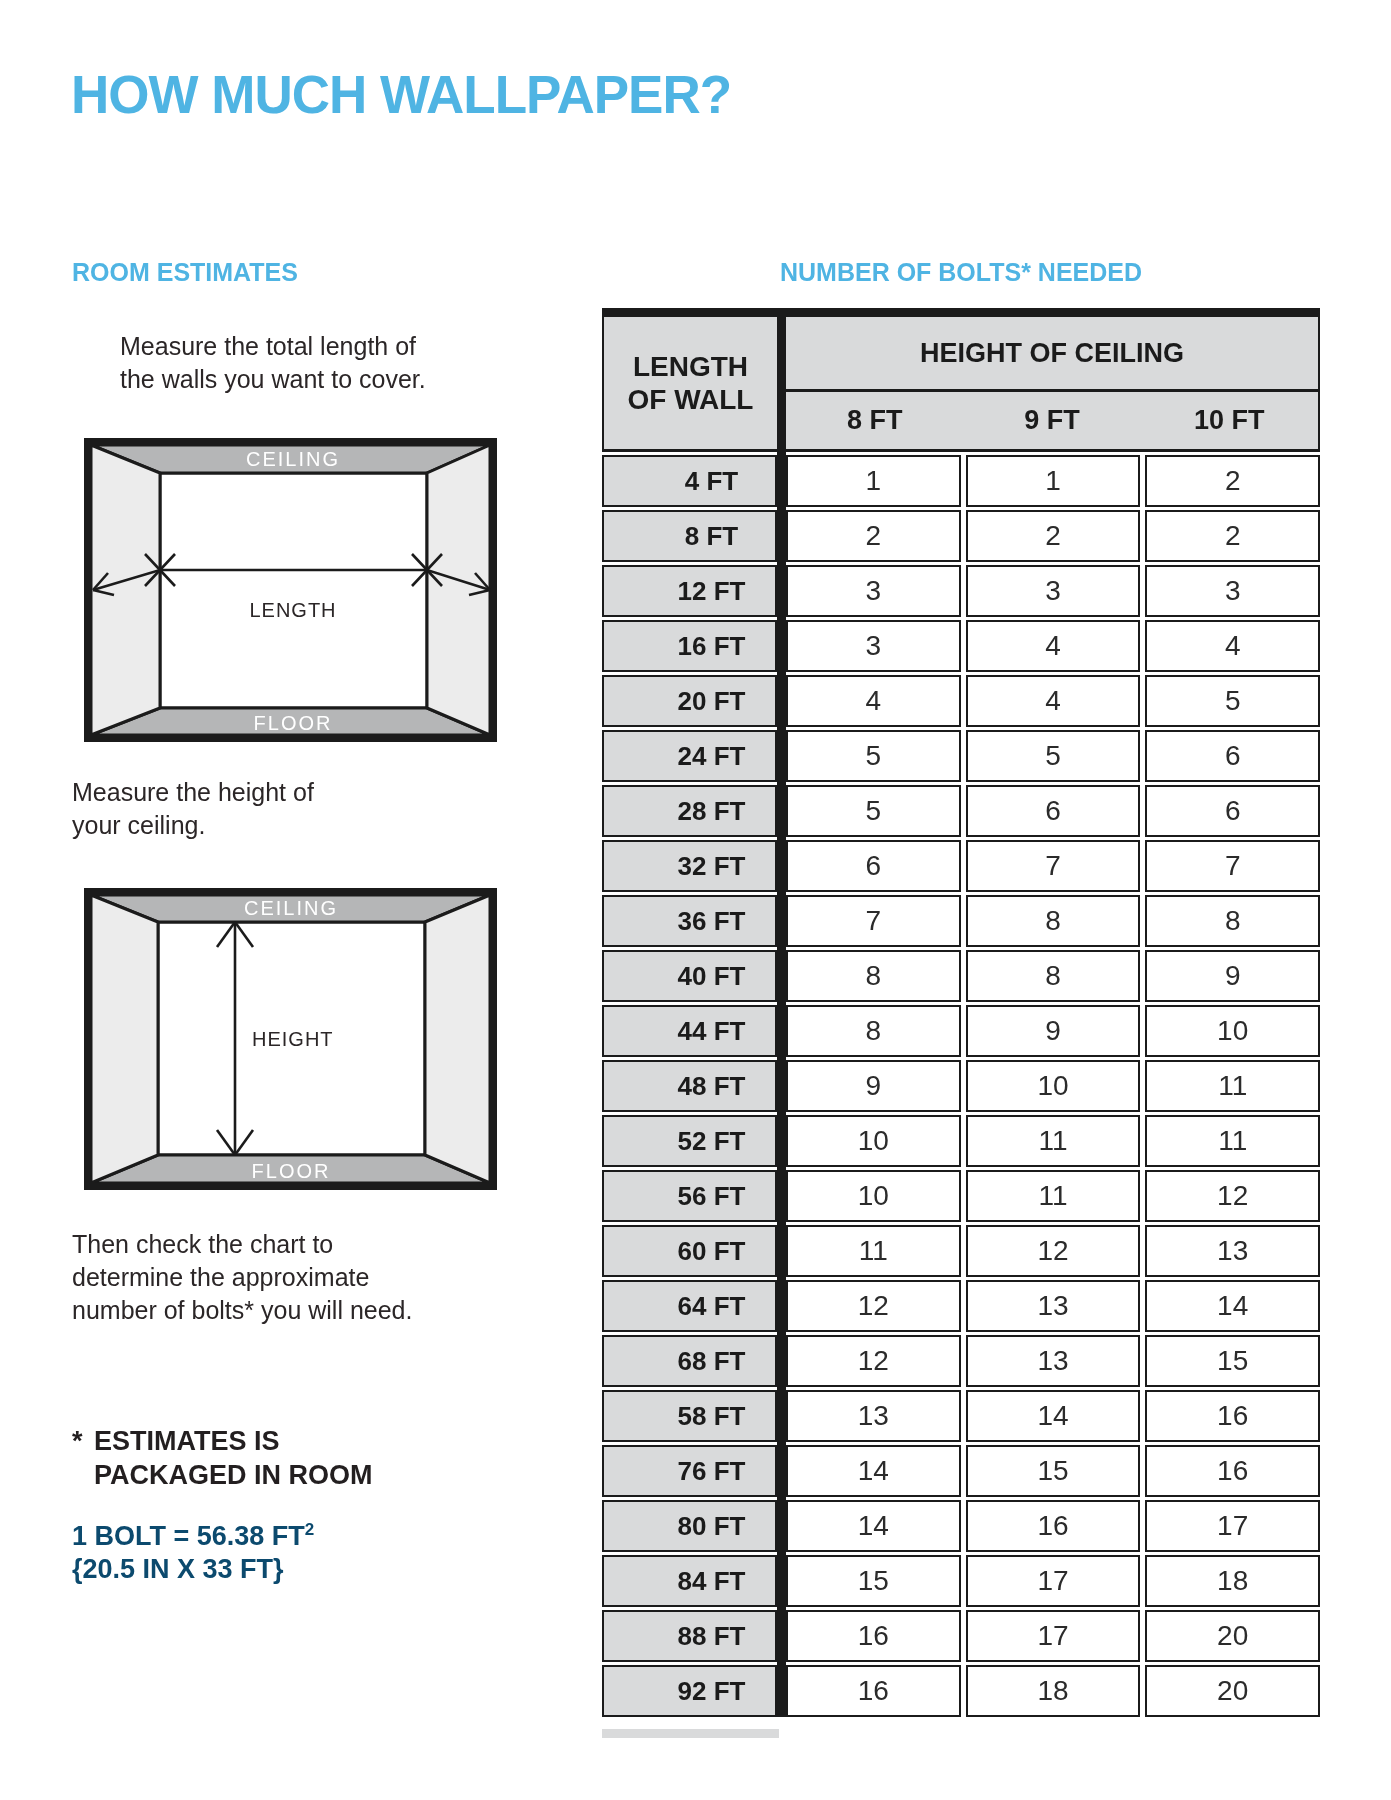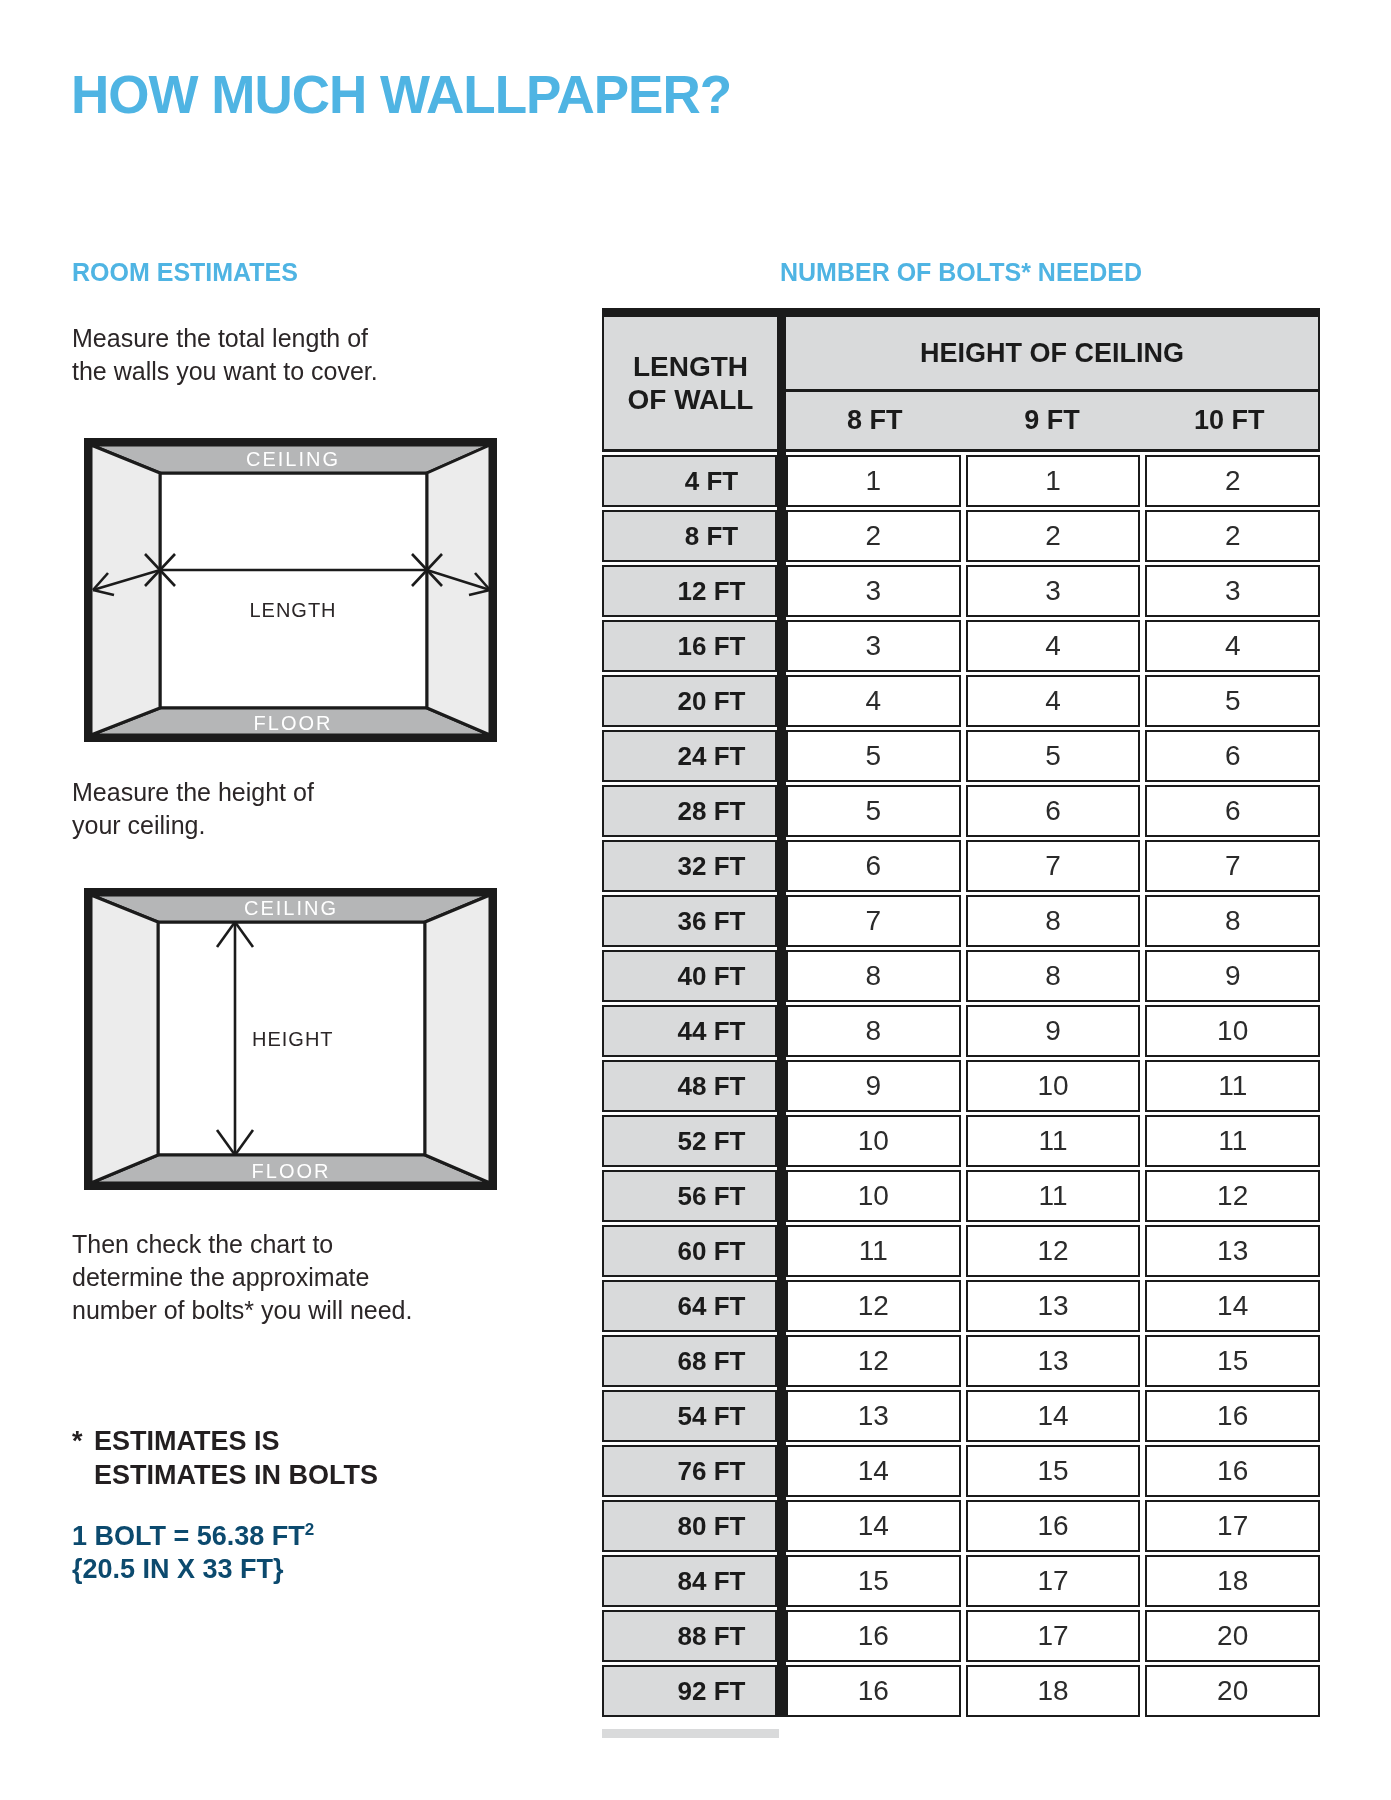--- a/index.html
+++ b/index.html
@@ -21,21 +21,21 @@
     position:absolute; top:258px;
     font-size:25px; font-weight:bold; letter-spacing:0;
     color:#4fb4e3;
   }
   .sec-head.left { left:72px; }
   .sec-head.right { left:602px; width:718px; text-align:center; }
   .para {
     position:absolute; left:72px;
     font-size:25px; line-height:33px; color:#2b2627;
   }
-  .para.p1 { top:322px; }
+  .para.p1 { top:330px;margin-left:48px; }
   .para.p2 { top:776px; }
   .para.p3 { top:1228px; }
   .diagram { position:absolute; left:84px; }
   .diagram.d1 { top:438px; }
   .diagram.d2 { top:888px; }
   .footnote {
     position:absolute; left:72px; top:1424px;
     font-size:27px; font-weight:bold; line-height:34px; color:#231f20;
     display:flex;
   }
@@ -158,21 +158,21 @@
   <div class="para p3">
     <div>Then check the chart to</div>
     <div>determine the approximate</div>
     <div>number of bolts* you will need.</div>
   </div>
 
   <div class="footnote">
     <div class="marker">*</div>
     <div>
       <div>ESTIMATES IS</div>
-      <div>ESTIMATES IN BOLTS</div>
+      <div>PACKAGED IN ROOM</div>
     </div>
   </div>
 
   <div class="boltspec">
     <div><span>1 BOLT = 56.38 FT</span><sup>2</sup></div>
     <div>{20.5 IN X 33 FT}</div>
   </div>
 
   <div class="wtable">
     <div class="topbar"></div>
@@ -339,21 +339,21 @@
         <div class="trow">
           <div class="lcell">68 FT</div>
           <div class="hspacer"></div>
           <div class="dcells">
             <div class="dcell">12</div>
             <div class="dcell">13</div>
             <div class="dcell">15</div>
           </div>
         </div>
         <div class="trow">
-          <div class="lcell">54 FT</div>
+          <div class="lcell">58 FT</div>
           <div class="hspacer"></div>
           <div class="dcells">
             <div class="dcell">13</div>
             <div class="dcell">14</div>
             <div class="dcell">16</div>
           </div>
         </div>
         <div class="trow">
           <div class="lcell">76 FT</div>
           <div class="hspacer"></div>

